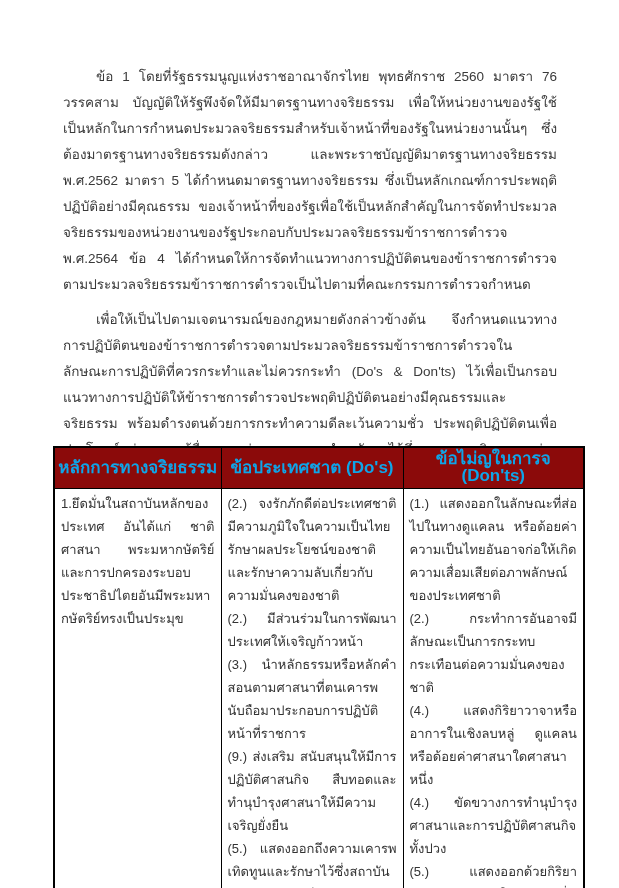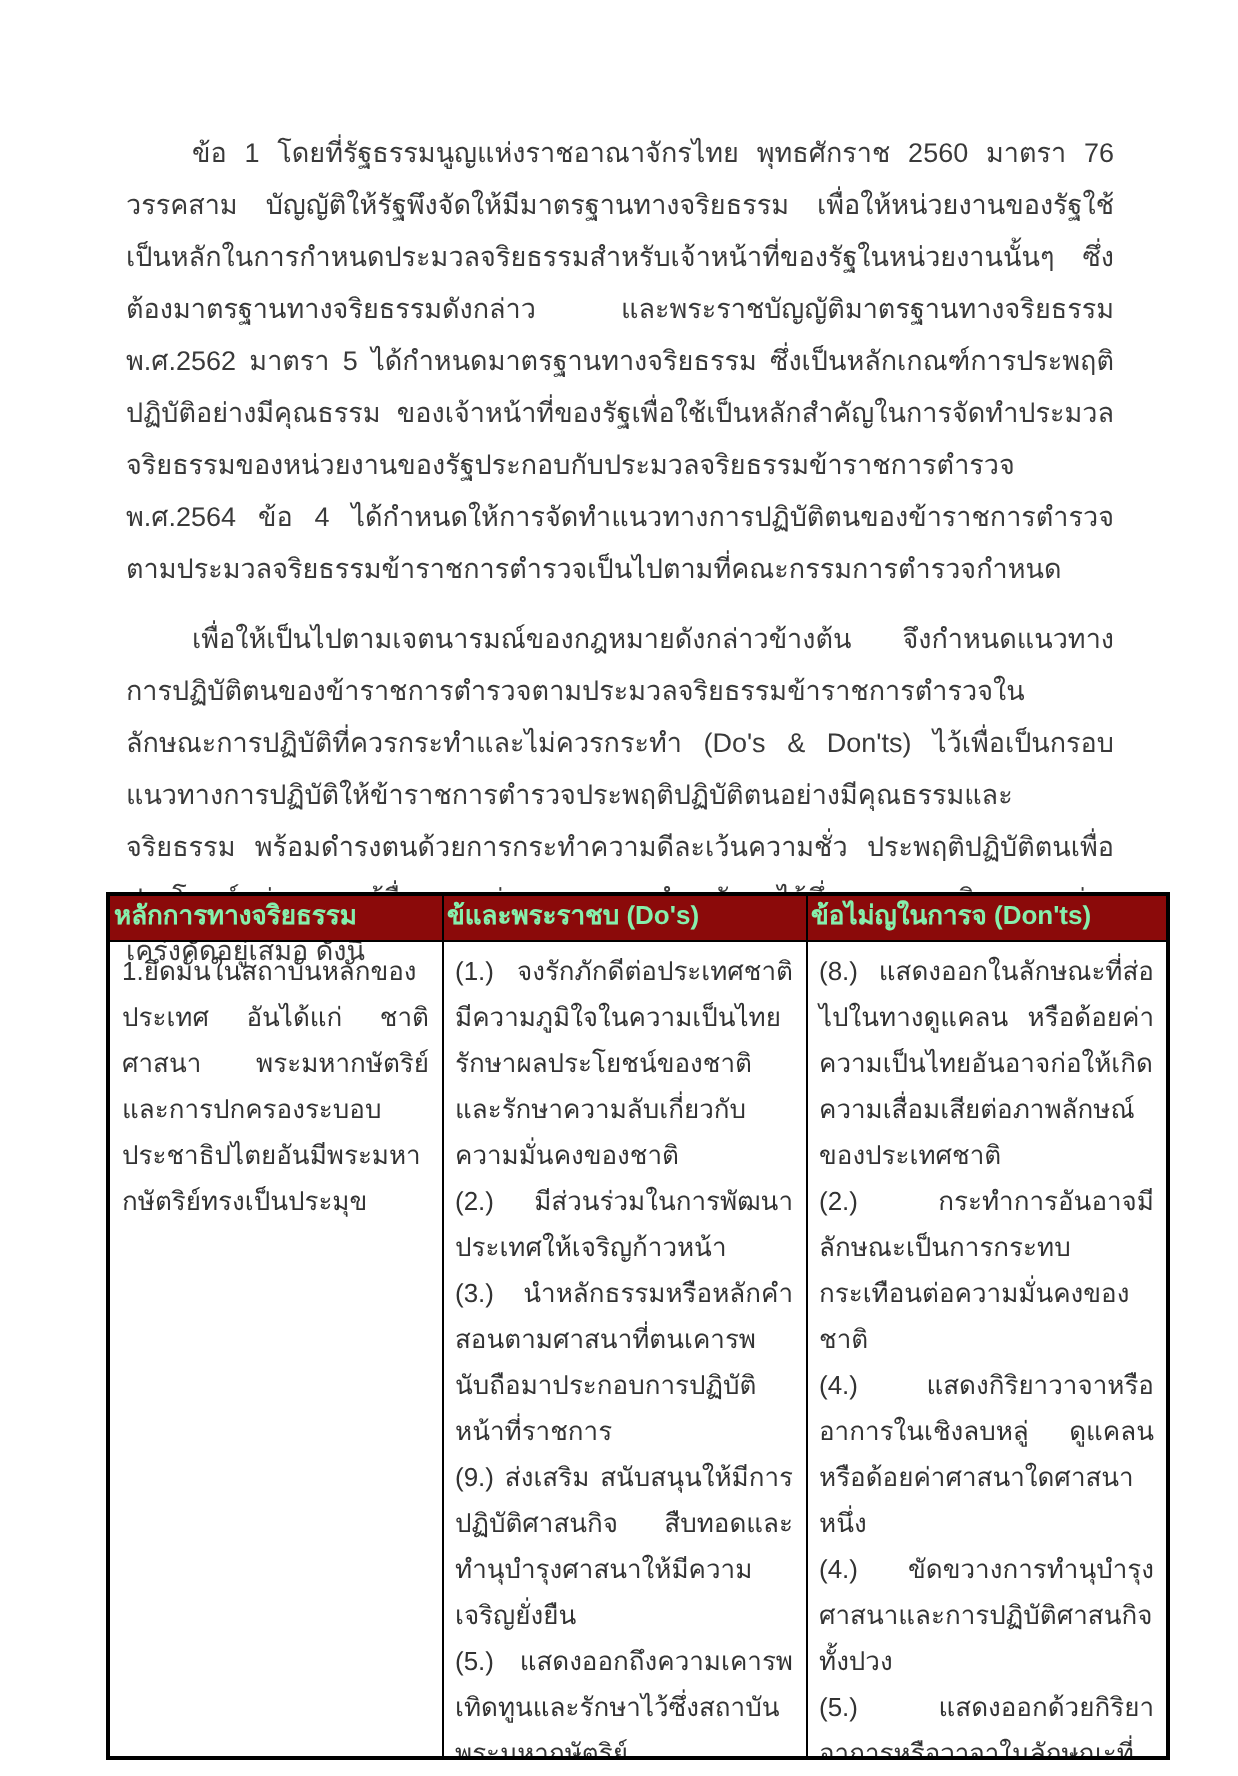--- a/index.html
+++ b/index.html
@@ -36,24 +36,24 @@
   }
   .ethics-table th, .ethics-table td {
     border:1px solid #000000;
   }
   .col-principle { width:167px; }
   .col-dos       { width:182px; }
   .col-donts     { width:181px; }
   .ethics-table th {
     height:23px;
     background:#8B0A0A;
-    color:#86efac;
-    font-size:13px;
+    color:#0ea5e9;
+    font-size:17px;
     font-weight:bold;
-    text-align:left;
+    text-align:center;
     vertical-align:middle;
     line-height:1;
     padding:2px 2px 4px 2px;
   }
   .ethics-table td {
     height:383px;
     vertical-align:top;
     padding:0;
   }
   .cell-clip {
@@ -75,43 +75,43 @@
 
   <div class="body-text">
     <p class="para">ข้อ 1 โดยที่รัฐธรรมนูญแห่งราชอาณาจักรไทย พุทธศักราช 2560 มาตรา 76 วรรคสาม บัญญัติให้รัฐพึงจัดให้มีมาตรฐานทางจริยธรรม เพื่อให้หน่วยงานของรัฐใช้เป็นหลักในการกำหนดประมวลจริยธรรมสำหรับเจ้าหน้าที่ของรัฐในหน่วยงานนั้นๆ ซึ่งต้องมาตรฐานทางจริยธรรมดังกล่าว และพระราชบัญญัติมาตรฐานทางจริยธรรม พ.ศ.2562 มาตรา 5 ได้กำหนดมาตรฐานทางจริยธรรม ซึ่งเป็นหลักเกณฑ์การประพฤติปฏิบัติอย่างมีคุณธรรม ของเจ้าหน้าที่ของรัฐเพื่อใช้เป็นหลักสำคัญในการจัดทำประมวลจริยธรรมของหน่วยงานของรัฐประกอบกับประมวลจริยธรรมข้าราชการตำรวจ พ.ศ.2564 ข้อ 4 ได้กำหนดให้การจัดทำแนวทางการปฏิบัติตนของข้าราชการตำรวจตามประมวลจริยธรรมข้าราชการตำรวจเป็นไปตามที่คณะกรรมการตำรวจกำหนด</p>
     <p class="para">เพื่อให้เป็นไปตามเจตนารมณ์ของกฎหมายดังกล่าวข้างต้น จึงกำหนดแนวทางการปฏิบัติตนของข้าราชการตำรวจตามประมวลจริยธรรมข้าราชการตำรวจในลักษณะการปฏิบัติที่ควรกระทำและไม่ควรกระทำ (Do's &amp; Don'ts) ไว้เพื่อเป็นกรอบแนวทางการปฏิบัติให้ข้าราชการตำรวจประพฤติปฏิบัติตนอย่างมีคุณธรรมและจริยธรรม พร้อมดำรงตนด้วยการกระทำความดีละเว้นความชั่ว ประพฤติปฏิบัติตนเพื่อประโยชน์แก่ตนเอง ผู้อื่น และส่วนรวม และดำรงรักษาไว้ซึ่งคุณธรรมจริยธรรมอย่างเคร่งคัดอยู่เสมอ ดังนี้</p>
   </div>
 
   <table class="ethics-table">
     <thead>
       <tr>
         <th class="col-principle">หลักการทางจริยธรรม</th>
-        <th class="col-dos">ข้และพระราชบ (Do's)</th>
+        <th class="col-dos">ข้อประเทศชาต (Do's)</th>
         <th class="col-donts">ข้อไม่ญในการจ (Don'ts)</th>
       </tr>
     </thead>
     <tbody>
       <tr>
         <td>
           <div class="cell-clip">
             <div class="cell-item">1.ยึดมั่นในสถาบันหลักของประเทศ อันได้แก่ ชาติ ศาสนา พระมหากษัตริย์ และการปกครองระบอบประชาธิปไตยอันมีพระมหากษัตริย์ทรงเป็นประมุข</div>
           </div>
         </td>
         <td>
           <div class="cell-clip">
-            <div class="cell-item">(1.) จงรักภักดีต่อประเทศชาติ มีความภูมิใจในความเป็นไทย รักษาผลประโยชน์ของชาติ และรักษาความลับเกี่ยวกับความมั่นคงของชาติ</div>
+            <div class="cell-item">(2.) จงรักภักดีต่อประเทศชาติ มีความภูมิใจในความเป็นไทย รักษาผลประโยชน์ของชาติ และรักษาความลับเกี่ยวกับความมั่นคงของชาติ</div>
             <div class="cell-item">(2.) มีส่วนร่วมในการพัฒนาประเทศให้เจริญก้าวหน้า</div>
             <div class="cell-item">(3.) นำหลักธรรมหรือหลักคำสอนตามศาสนาที่ตนเคารพนับถือมาประกอบการปฏิบัติหน้าที่ราชการ</div>
             <div class="cell-item">(9.) ส่งเสริม สนับสนุนให้มีการปฏิบัติศาสนกิจ สืบทอดและทำนุบำรุงศาสนาให้มีความเจริญยั่งยืน</div>
             <div class="cell-item">(5.) แสดงออกถึงความเคารพเทิดทูนและรักษาไว้ซึ่งสถาบันพระมหากษัตริย์</div>
           </div>
         </td>
         <td>
           <div class="cell-clip">
-            <div class="cell-item">(8.) แสดงออกในลักษณะที่ส่อไปในทางดูแคลน หรือด้อยค่าความเป็นไทยอันอาจก่อให้เกิดความเสื่อมเสียต่อภาพลักษณ์ของประเทศชาติ</div>
+            <div class="cell-item">(1.) แสดงออกในลักษณะที่ส่อไปในทางดูแคลน หรือด้อยค่าความเป็นไทยอันอาจก่อให้เกิดความเสื่อมเสียต่อภาพลักษณ์ของประเทศชาติ</div>
             <div class="cell-item">(2.) กระทำการอันอาจมีลักษณะเป็นการกระทบกระเทือนต่อความมั่นคงของชาติ</div>
             <div class="cell-item">(4.) แสดงกิริยาวาจาหรืออาการในเชิงลบหลู่ ดูแคลนหรือด้อยค่าศาสนาใดศาสนาหนึ่ง</div>
             <div class="cell-item">(4.) ขัดขวางการทำนุบำรุงศาสนาและการปฏิบัติศาสนกิจทั้งปวง</div>
             <div class="cell-item">(5.) แสดงออกด้วยกิริยาอาการหรือวาจาในลักษณะที่ไม่ให้เกียรติหรือไม่จงรักภักดีต่อสถาบันพระมหากษัตริย์</div>
 
           </div>
         </td>
       </tr>
     </tbody>
   </table>

